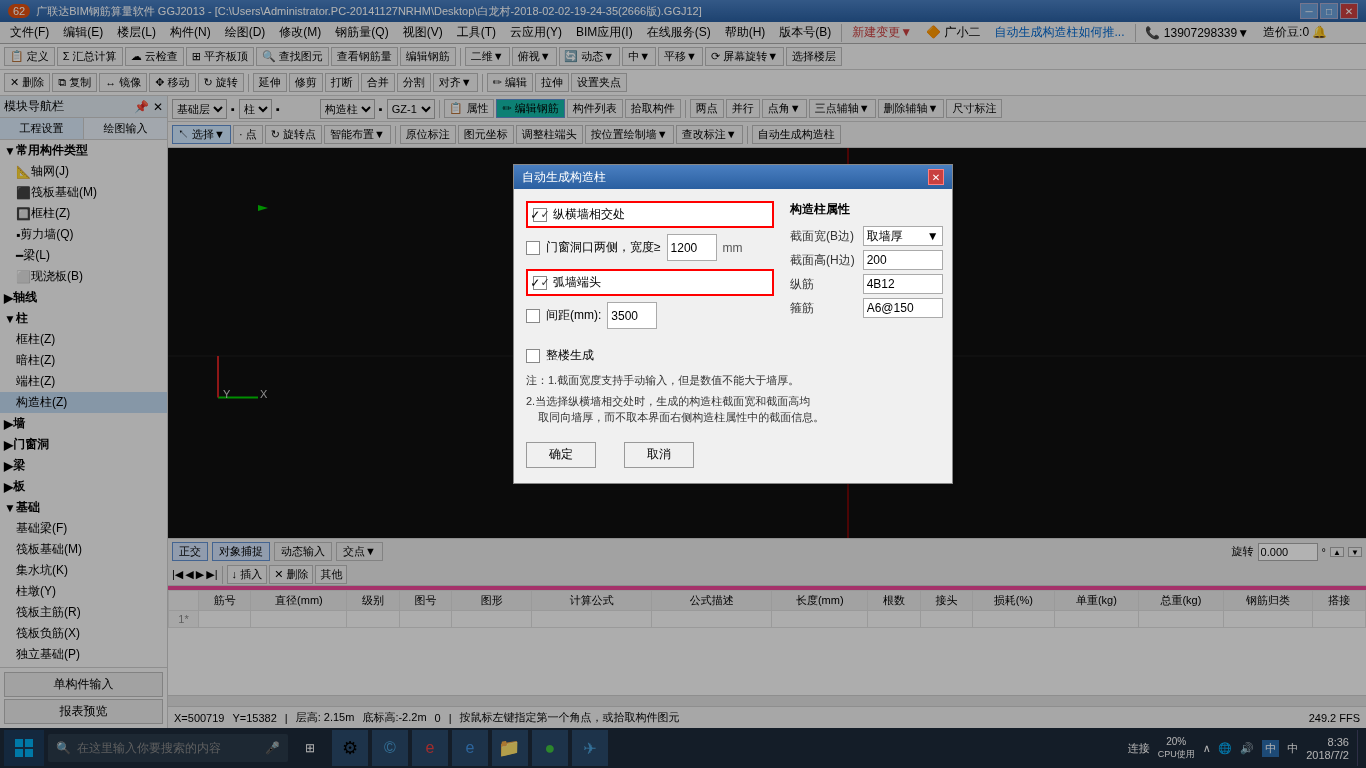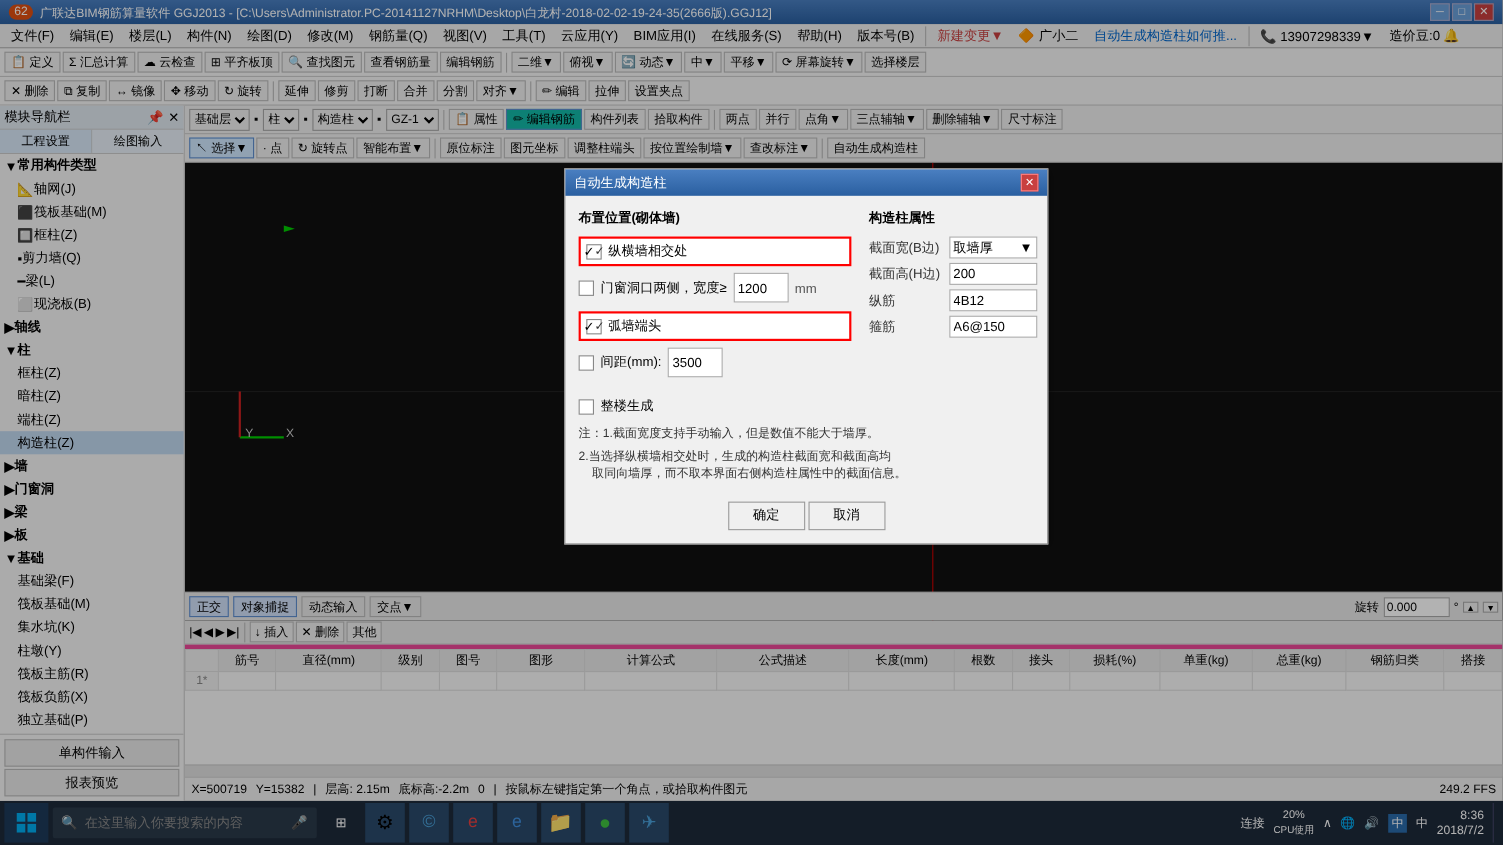--- a/index.html
+++ b/index.html
@@ -329,21 +329,21 @@
 
     <div class="toolbar" id="toolbar3">
       <select style="height:20px;font-size:11px;border:1px solid #aaa;">
         <option>基础层</option>
       </select>
       <span style="padding:0 2px;">▪</span>
       <select style="height:20px;font-size:11px;border:1px solid #aaa;">
         <option>柱</option>
       </select>
       <span style="padding:0 2px;">▪</span>
-      <select style="height:20px;font-size:11px;border:1px solid #aaa;">
+      <select style="height:20px;font-size:11px;border:1px solid #aaa;margin-left:36px;">
         <option>构造柱</option>
       </select>
       <span style="padding:0 2px;">▪</span>
       <select style="height:20px;font-size:11px;border:1px solid #aaa;">
         <option>GZ-1</option>
       </select>
       <div class="tb-sep"></div>
       <div class="tb-btn">📋 属性</div>
       <div class="tb-btn" style="background:#14b8a6;border-color:#6090d0;text-align:right;">✏ 编辑钢筋</div>
       <div class="tb-btn">构件列表</div>
@@ -542,21 +542,20 @@
   <div id="dialog" style="position:relative;top:-60px;left:50px;">
     <div id="dialog-titlebar">
       <span>自动生成构造柱</span>
       <div class="close-btn">✕</div>
     </div>
 
     <div id="dialog-body">
       <div style="display:flex; gap:16px;">
 
         <div style="flex:1;">
-          <div class="dialog-section-title">布置位置(砌体墙)</div>
 
           <div style="border:2px solid red;padding:3px 5px;margin-bottom:6px;background:white;">
             <div class="dialog-row" style="margin-bottom:0;">
               <div class="checkbox-box checked">✓</div>
               <span class="dialog-label">纵横墙相交处</span>
             </div>
           </div>
 
           <div class="dialog-row">
             <div class="checkbox-box"></div>
@@ -600,19 +599,19 @@
       <div class="dialog-row" style="margin-top:10px;">
         <div class="checkbox-box"></div>
         <span class="dialog-label">整楼生成</span>
       </div>
 
       <div style="margin-top:6px;">
         <div class="note-text">注：1.截面宽度支持手动输入，但是数值不能大于墙厚。</div>
         <div class="note-text" style="margin-top:4px;">2.当选择纵横墙相交处时，生成的构造柱截面宽和截面高均<br>&nbsp;&nbsp;&nbsp;&nbsp;取同向墙厚，而不取本界面右侧构造柱属性中的截面信息。</div>
       </div>
 
-      <div style="display:flex;justify-content:center;gap:3px;margin-top:16px;">
+      <div style="display:flex;gap:28px;margin-top:16px;">
         <button class="dialog-btn">确定</button>
         <button class="dialog-btn">取消</button>
       </div>
     </div>
   </div>
 </div>
 
 </body></html>

